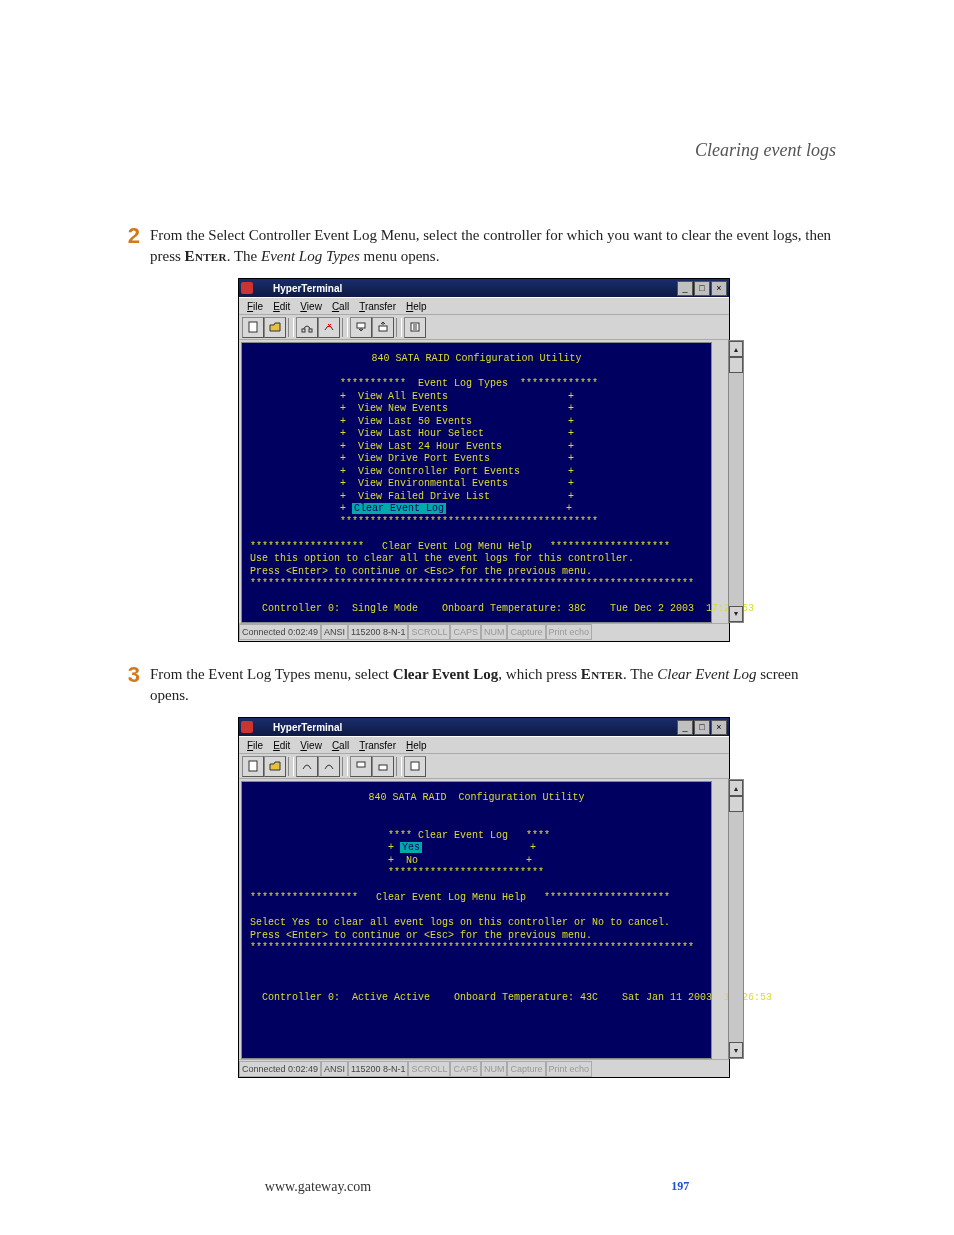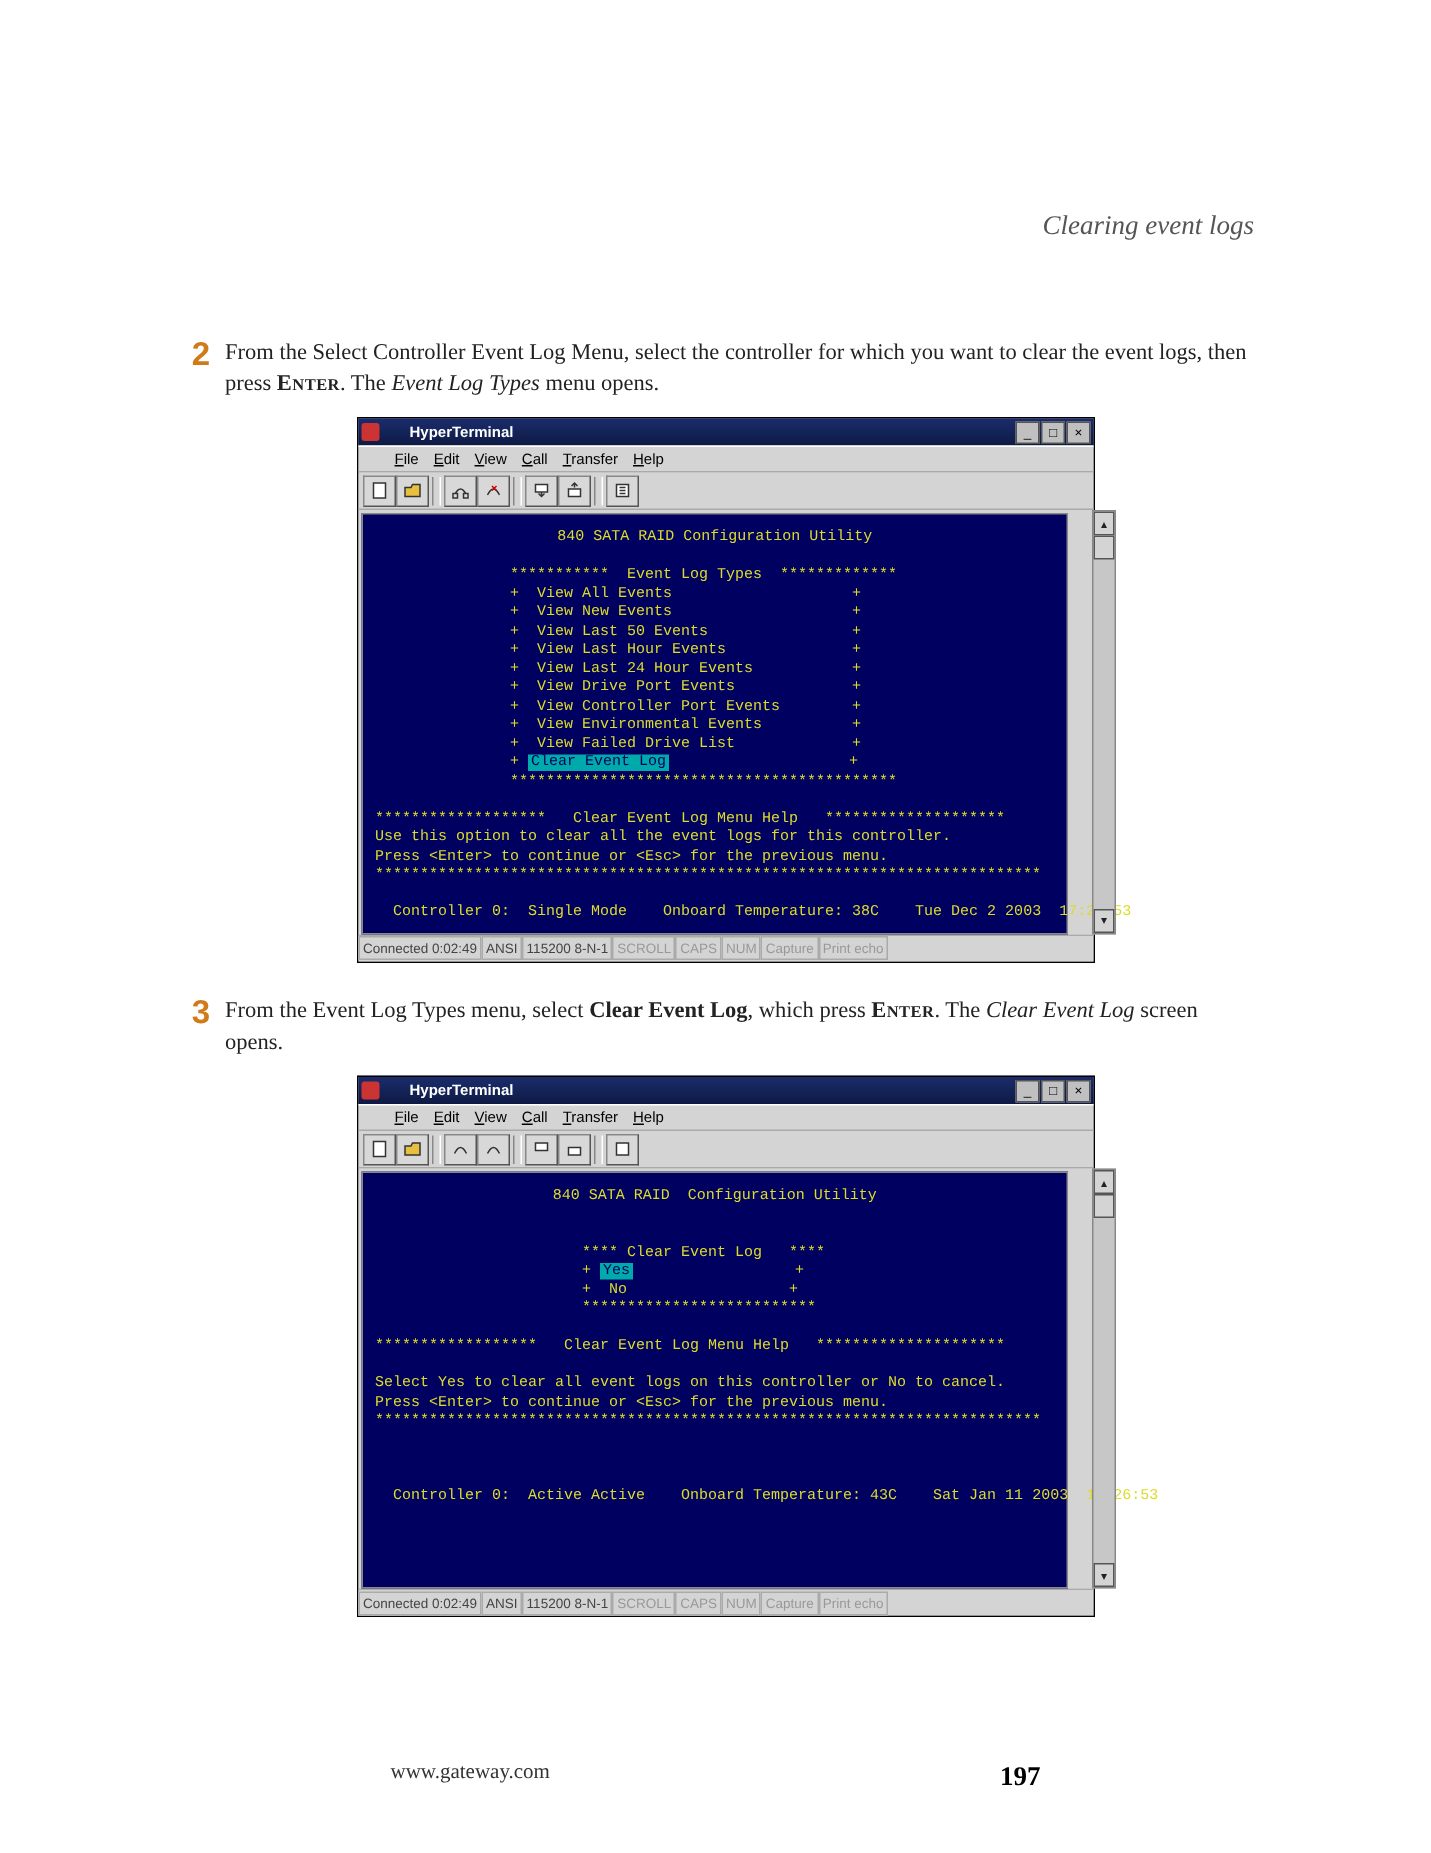--- a/index.html
+++ b/index.html
@@ -12,40 +12,40 @@
   .bold { font-weight:bold; }
   .ital { font-style:italic; }
   .shot { width:490px; margin:4px 0 22px 120px; border:1px solid #000; background:#bfbfbf; box-shadow:inset 0 0 0 1px #888; }
   
   .titlebar { height:18px; background:linear-gradient(#1a2c6c,#0e1a44); display:flex; align-items:center; justify-content:space-between; padding:0 2px; }
   .titlebar-left { display:flex; align-items:center; gap:20px; }
   .title-icon { width:12px; height:12px; background:#c33; border-radius:2px; display:inline-block; }
   .title-text { color:#fff; font-family: Tahoma, Arial, sans-serif; font-size:10px; font-weight:bold; }
   .winbtns { display:flex; gap:1px; }
   .winbtn { width:14px; height:13px; background:#c0c0c0; border:1px solid #555; display:flex; align-items:center; justify-content:center; font-family:Arial; font-size:9px; line-height:1; color:#000; }
-  .menubar { height:16px; background:#d4d4d4; border-top:1px solid #fff; border-bottom:1px solid #aaa; font-family: Tahoma, Arial, sans-serif; font-size:10px; color:#000; display:flex; align-items:center; padding-left:20px; gap:2px; }
+  .menubar { height:16px; background:#d4d4d4; border-top:1px solid #fff; border-bottom:1px solid #aaa; font-family: Tahoma, Arial, sans-serif; font-size:10px; color:#000; display:flex; align-items:center; padding-left:4px; gap:2px; }
   .menubar span { padding:0 4px; }
   .menubar u { text-decoration:underline; }
   .toolbar { height:24px; background:#d4d4d4; border-bottom:1px solid #aaa; display:flex; align-items:center; padding-left:3px; gap:0; }
   .tbtn { width:20px; height:19px; border:1px solid #888; border-right-color:#555; border-bottom-color:#555; background:#d8d8d8; display:flex; align-items:center; justify-content:center; }
   .tbtn svg { display:block; }
   .tsep { width:4px; height:19px; border-left:1px solid #888; border-right:1px solid #fff; margin:0 2px; }
   .termwrap { padding:2px 2px 0 2px; background:#d4d4d4; }
   .term { background:#000060; color:#dcdc2a; font-family: 'Courier New', monospace; font-size:10px; line-height:1.25; padding:10px 8px 6px 8px; min-height:260px; border:1px solid #888; position:relative; }
   .scroll { position:absolute; right:-15px; top:0; bottom:0; width:14px; background:#c7c7c7; border:1px solid #888; display:flex; flex-direction:column; justify-content:space-between; }
   .scroll .arrow { height:14px; background:#d4d4d4; border:1px solid #555; display:flex; align-items:center; justify-content:center; font-size:8px; }
   .scroll .thumb { height:14px; background:#d4d4d4; border:1px solid #555; margin:0; }
   .termrow { white-space:pre; }
   .termcenter { text-align:center; }
   .hl { background:#00aaaa; color:#000060; padding:0 2px; }
   .statusbar { height:17px; background:#d4d4d4; border-top:1px solid #aaa; display:flex; align-items:center; font-family: Tahoma, Arial, sans-serif; font-size:9px; color:#444; }
   .statcell { border:1px solid #aaa; height:14px; display:flex; align-items:center; padding:0 2px; background:#d4d4d4; }
   .statcell.dim { color:#999; }
   .footer { position:absolute; bottom:40px; left:0; right:0; display:flex; justify-content:center; gap:300px; font-size:14px; color:#333; }
-  .footer .pnum { font-weight:bold; font-size:18px; color:#000000; }
+  .footer .pnum { font-weight:bold; font-size:12px; color:#1d4ed8; }
 </style>
 </head>
 <body>
 
 <div class="page">
   <div class="header-title">Clearing event logs</div>
 
   <div class="step">
     <div class="step-num">2</div>
     <div class="step-text">
@@ -123,21 +123,21 @@
         </div>
     </div>
     <div class="termwrap" style="position:relative; padding-right:17px;">
       <div class="term">
         <div class="termrow termcenter">840 SATA RAID Configuration Utility</div>
         <div class="termrow">&nbsp;</div>
         <div class="termrow">               <span>***********  Event Log Types  *************</span></div>
         <div class="termrow">               +  <span>View All Events</span>                    +</div>
         <div class="termrow">               +  <span>View New Events</span>                    +</div>
         <div class="termrow">               +  <span>View Last 50 Events</span>                +</div>
-        <div class="termrow">               +  <span>View Last Hour Events</span>              +</div>
+        <div class="termrow">               +  <span>View Last Hour Select</span>              +</div>
         <div class="termrow">               +  <span>View Last 24 Hour Events</span>           +</div>
         <div class="termrow">               +  <span>View Drive Port Events</span>             +</div>
         <div class="termrow">               +  <span>View Controller Port Events</span>        +</div>
         <div class="termrow">               +  <span>View Environmental Events</span>          +</div>
         <div class="termrow">               +  <span>View Failed Drive List</span>             +</div>
         <div class="termrow">               + <span class="hl">Clear Event Log</span>                    +</div>
         <div class="termrow">               <span>*******************************************</span></div>
         <div class="termrow">&nbsp;</div>
         <div class="termrow">*******************   Clear Event Log Menu Help   ********************</div>
         <div class="termrow">Use this option to clear all the event logs for this controller.</div>

